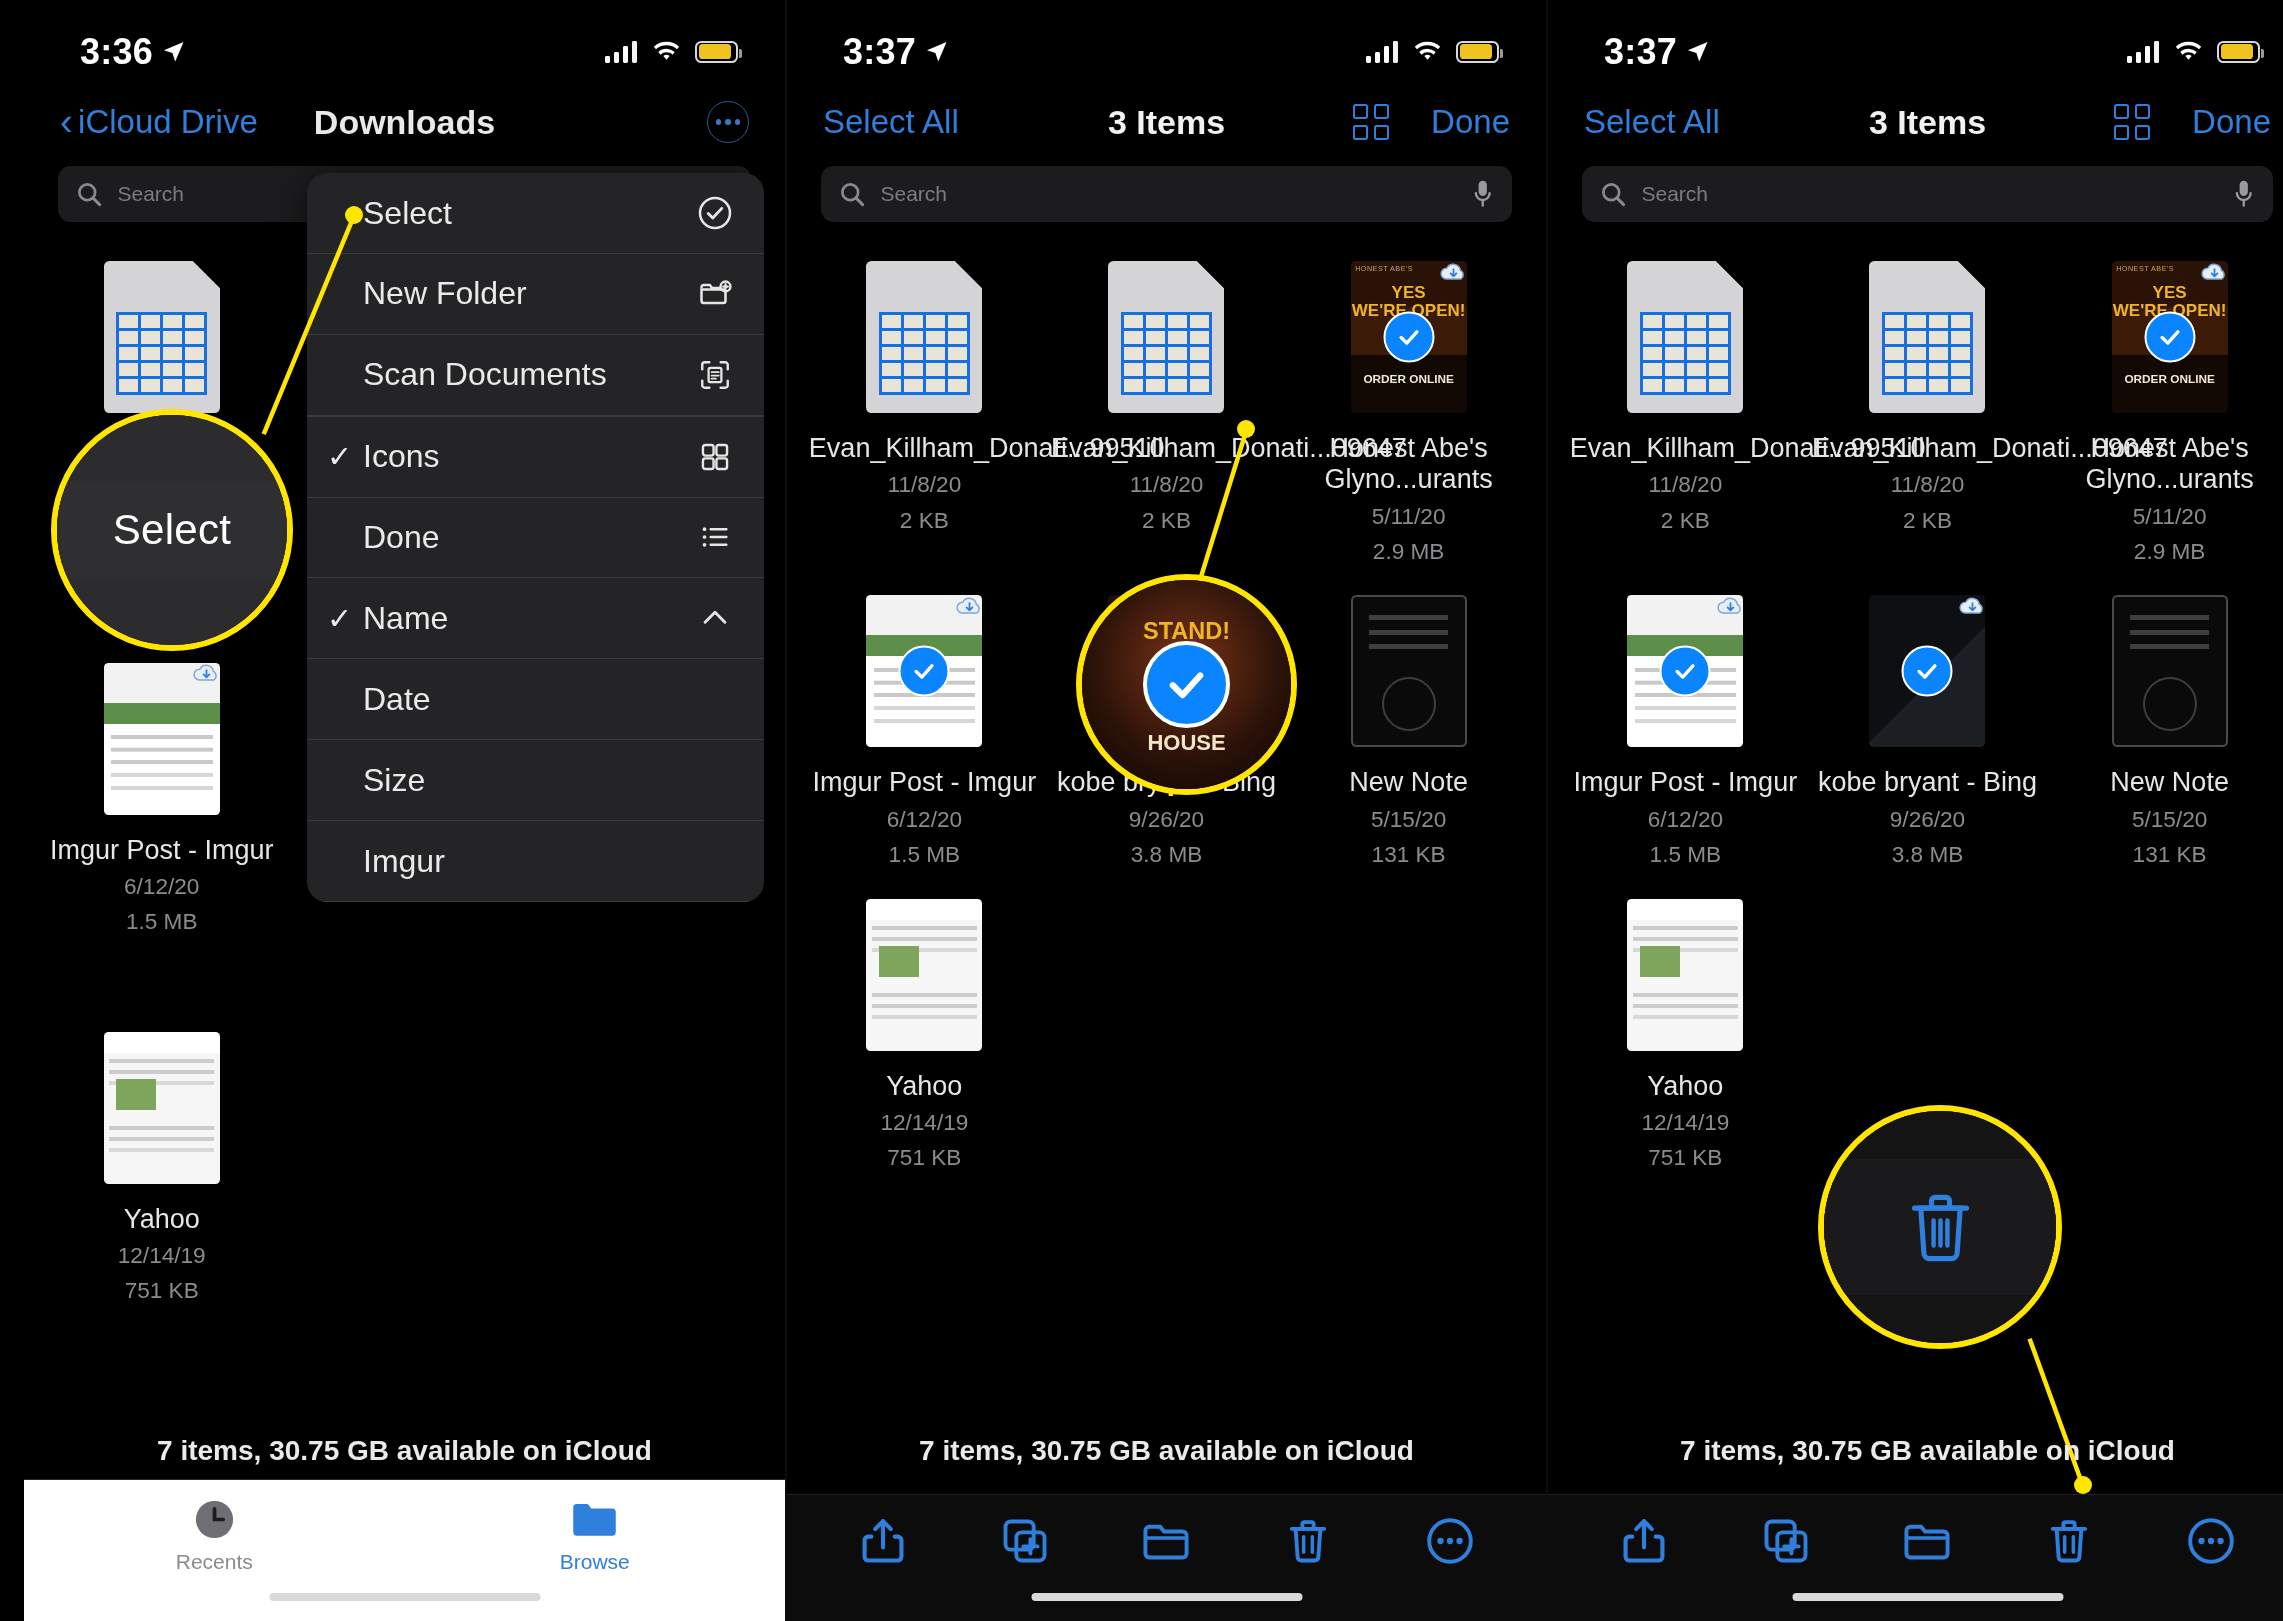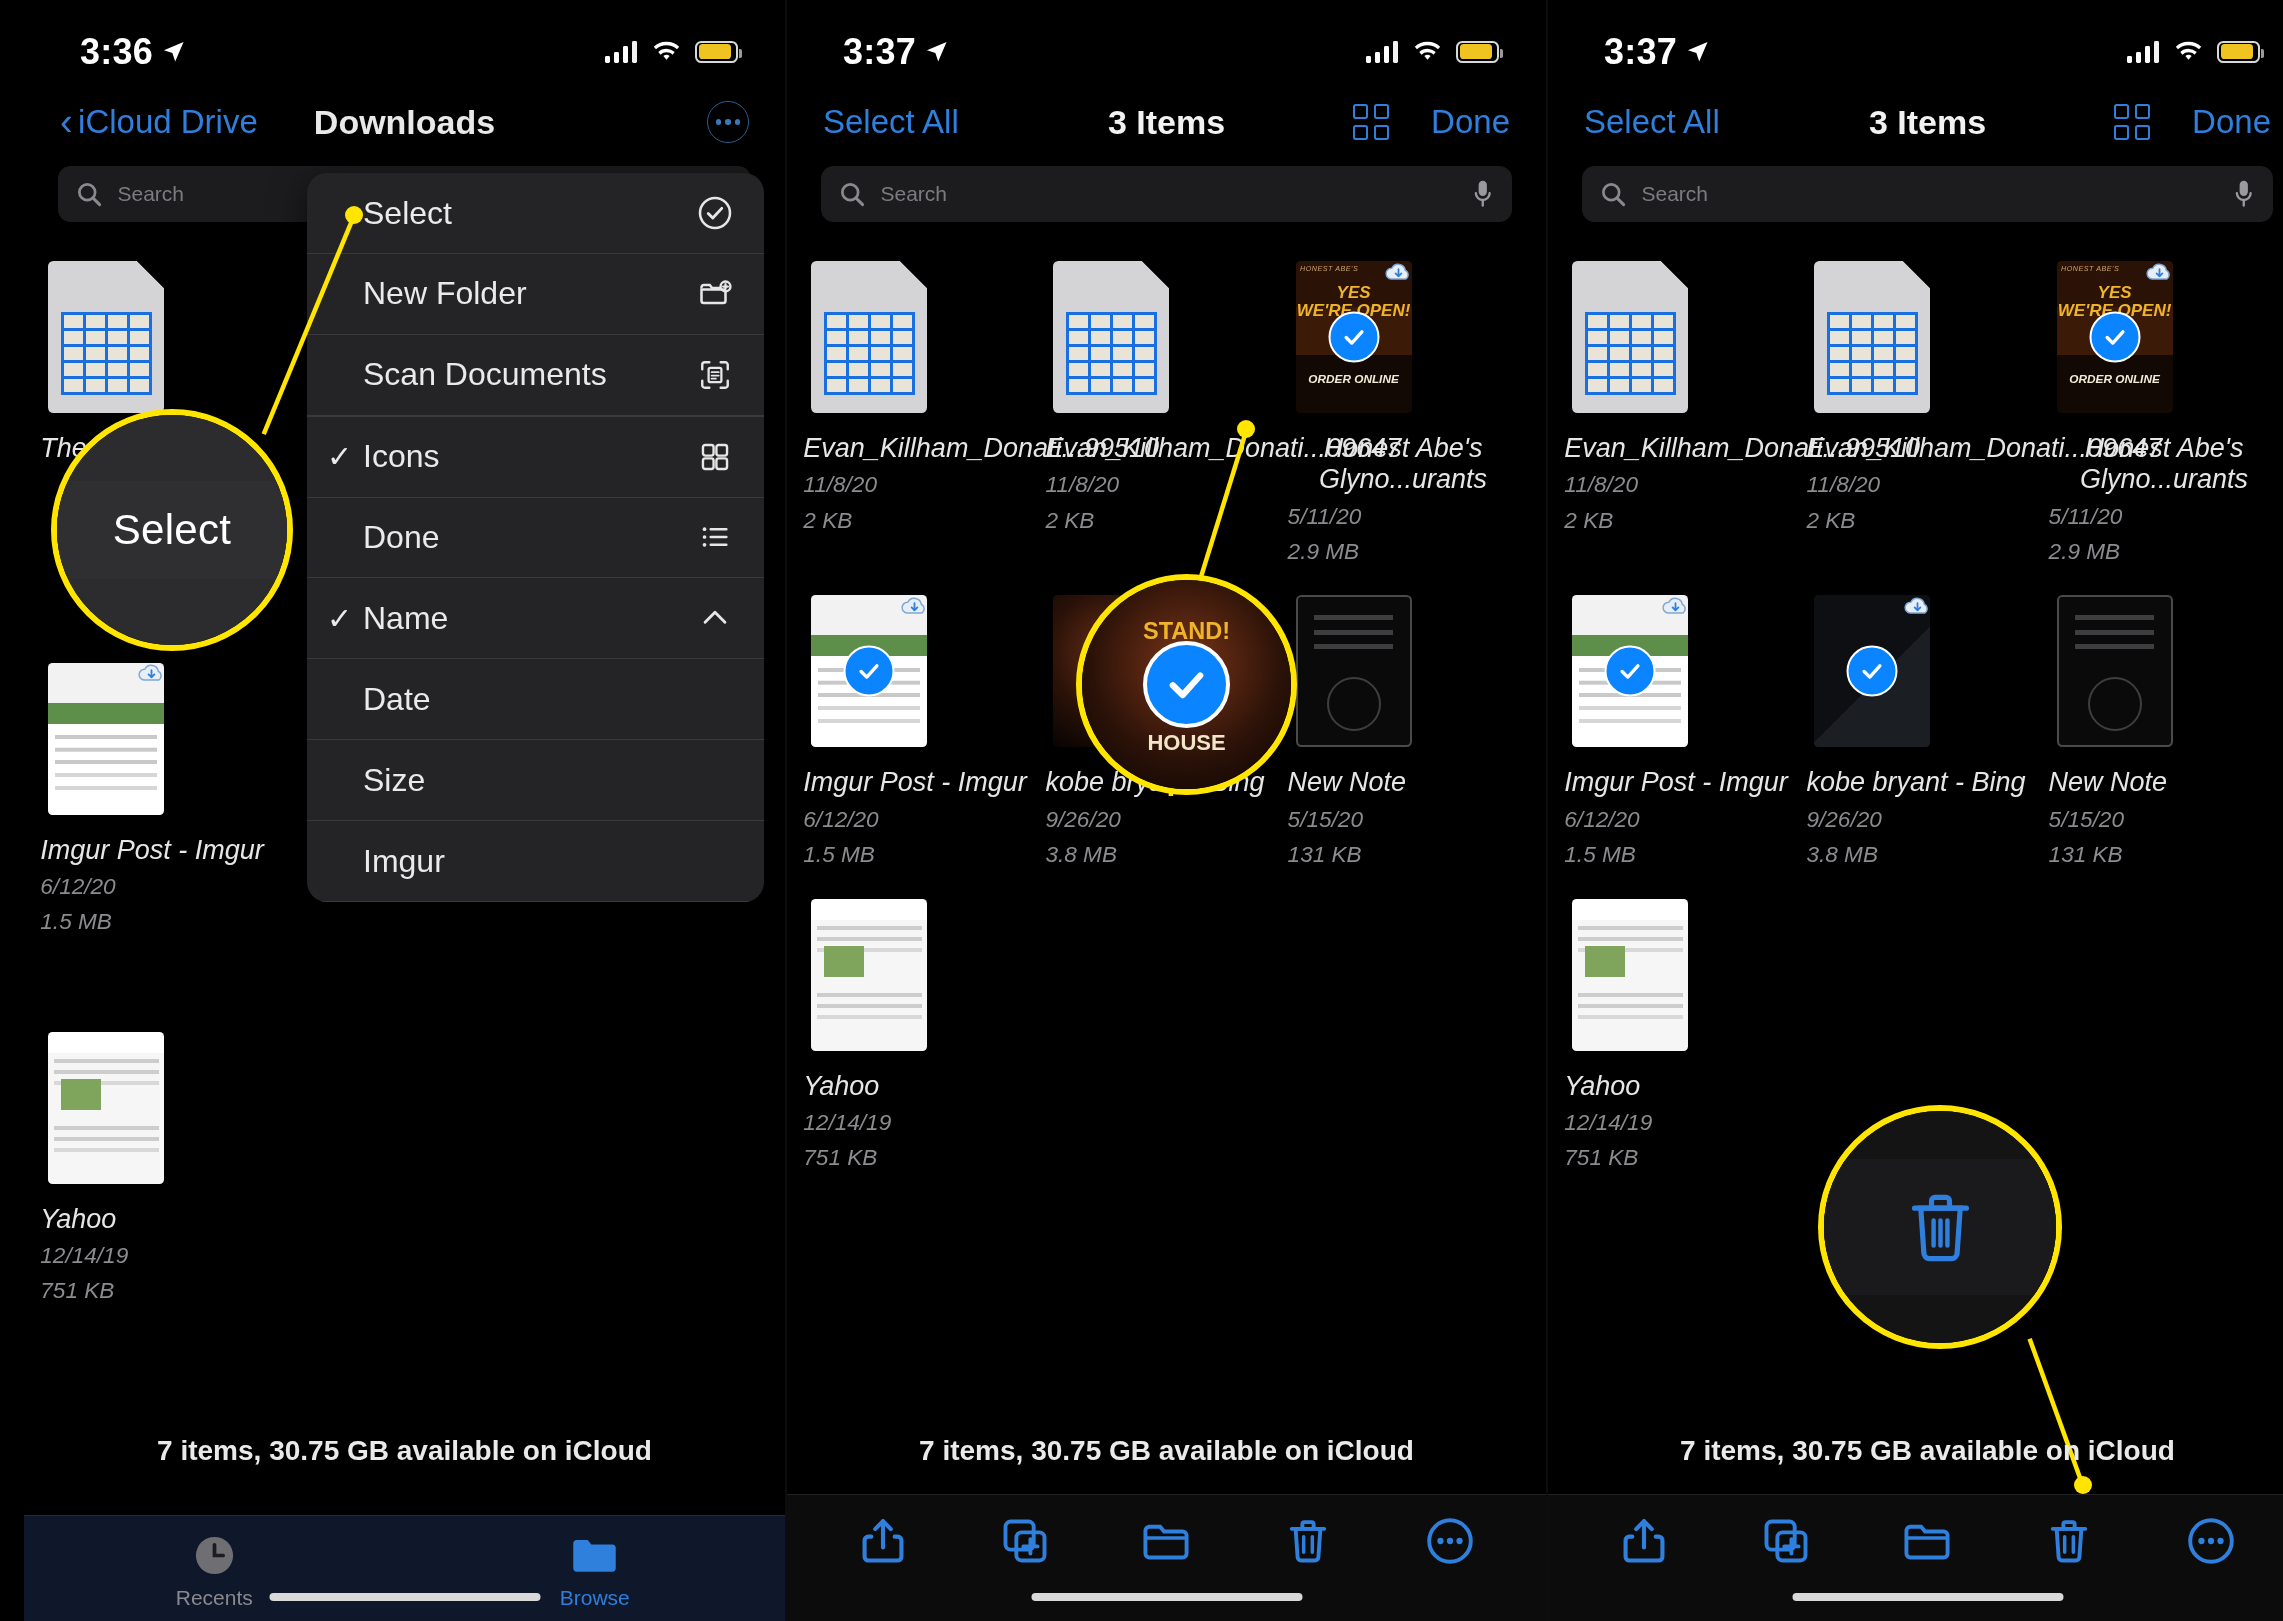--- a/index.html
+++ b/index.html
@@ -70,21 +70,21 @@
   }
   .searchbar .ph { color: #7c7c80; font-size: 21px; }
   .mag { width: 27px; height: 27px; }
   .mic { width: 23.5px; height: 33px; margin-left:auto;}
 
   
   .filegrid {
     display: grid; grid-template-columns: repeat(3, 1fr);
     padding: 33px 16.3px 0 16.3px; row-gap: 23.5px;
   }
-  .file { display:flex; flex-direction:column; align-items:flex-start;font-style:italic; }
+  .file { display:flex; flex-direction:column; align-items:center; }
   .thumbwrap { position:relative; width: 132px; height: 163px; display:flex; align-items:center; justify-content:center; }
   .fname { color:#e6e6e6; font-size: 27px; line-height: 1.16; text-align:center; margin-top: 14.5px; max-width: 231px;}
   .fmeta { color:#8c8c90; font-size: 22.6px; line-height:1.25; text-align:center; margin-top: 7.2px;}
 
   
   .doc { width: 116px; height: 152px; background:#d4d4d6; border-radius: 5.4px; position:relative;
          box-shadow: 0 0.9px 1.8px rgba(0,0,0,.5); }
   .doc::after { content:''; position:absolute; right:0; top:0; border-width:0 27px 27px 0;
      border-style:solid; border-color: #000 #000 transparent transparent; }
   .doc .fold { position:absolute; right:0; top:0; width:0;height:0;
@@ -140,22 +140,22 @@
   .notedoc .circ{position:absolute; left:50%; top:54%; transform:translateX(-50%); width:54px;height:54px;
       border:2.7px solid #3e3e40; border-radius:50%;}
 
   
   .footer-note {
     position:absolute; left:0; right:0; bottom: 154px;
     text-align:center; color:#eaeaea; font-size: 28px; font-weight:600;
   }
   
   .tabbar {
-    position:absolute; left:0; right:0; bottom:0; height:106px;
-    background:#0f172a; border-top:0.9px solid #2a2a2c;
+    position:absolute; left:0; right:0; bottom:0; height:142px;
+    background:#ffffff; border-top:0.9px solid #2a2a2c;
     display:flex; align-items:flex-start; justify-content:space-around; padding-top: 16.3px; margin-top: 48px;
   }
   .tab { display:flex; flex-direction:column; align-items:center; gap:7.2px; width:145px;}
   .tab span { font-size:21px; color:#8a8a8e;}
   .tab.active span { color:#2f7fdd;}
   .toolbar {
     position:absolute; left:0; right:0; bottom:0; height:127px;
     background:#0c0c0d; border-top:0.9px solid #232325;
     display:flex; align-items:flex-start; justify-content:space-around;
     padding: 20px 25px 0 25px;

